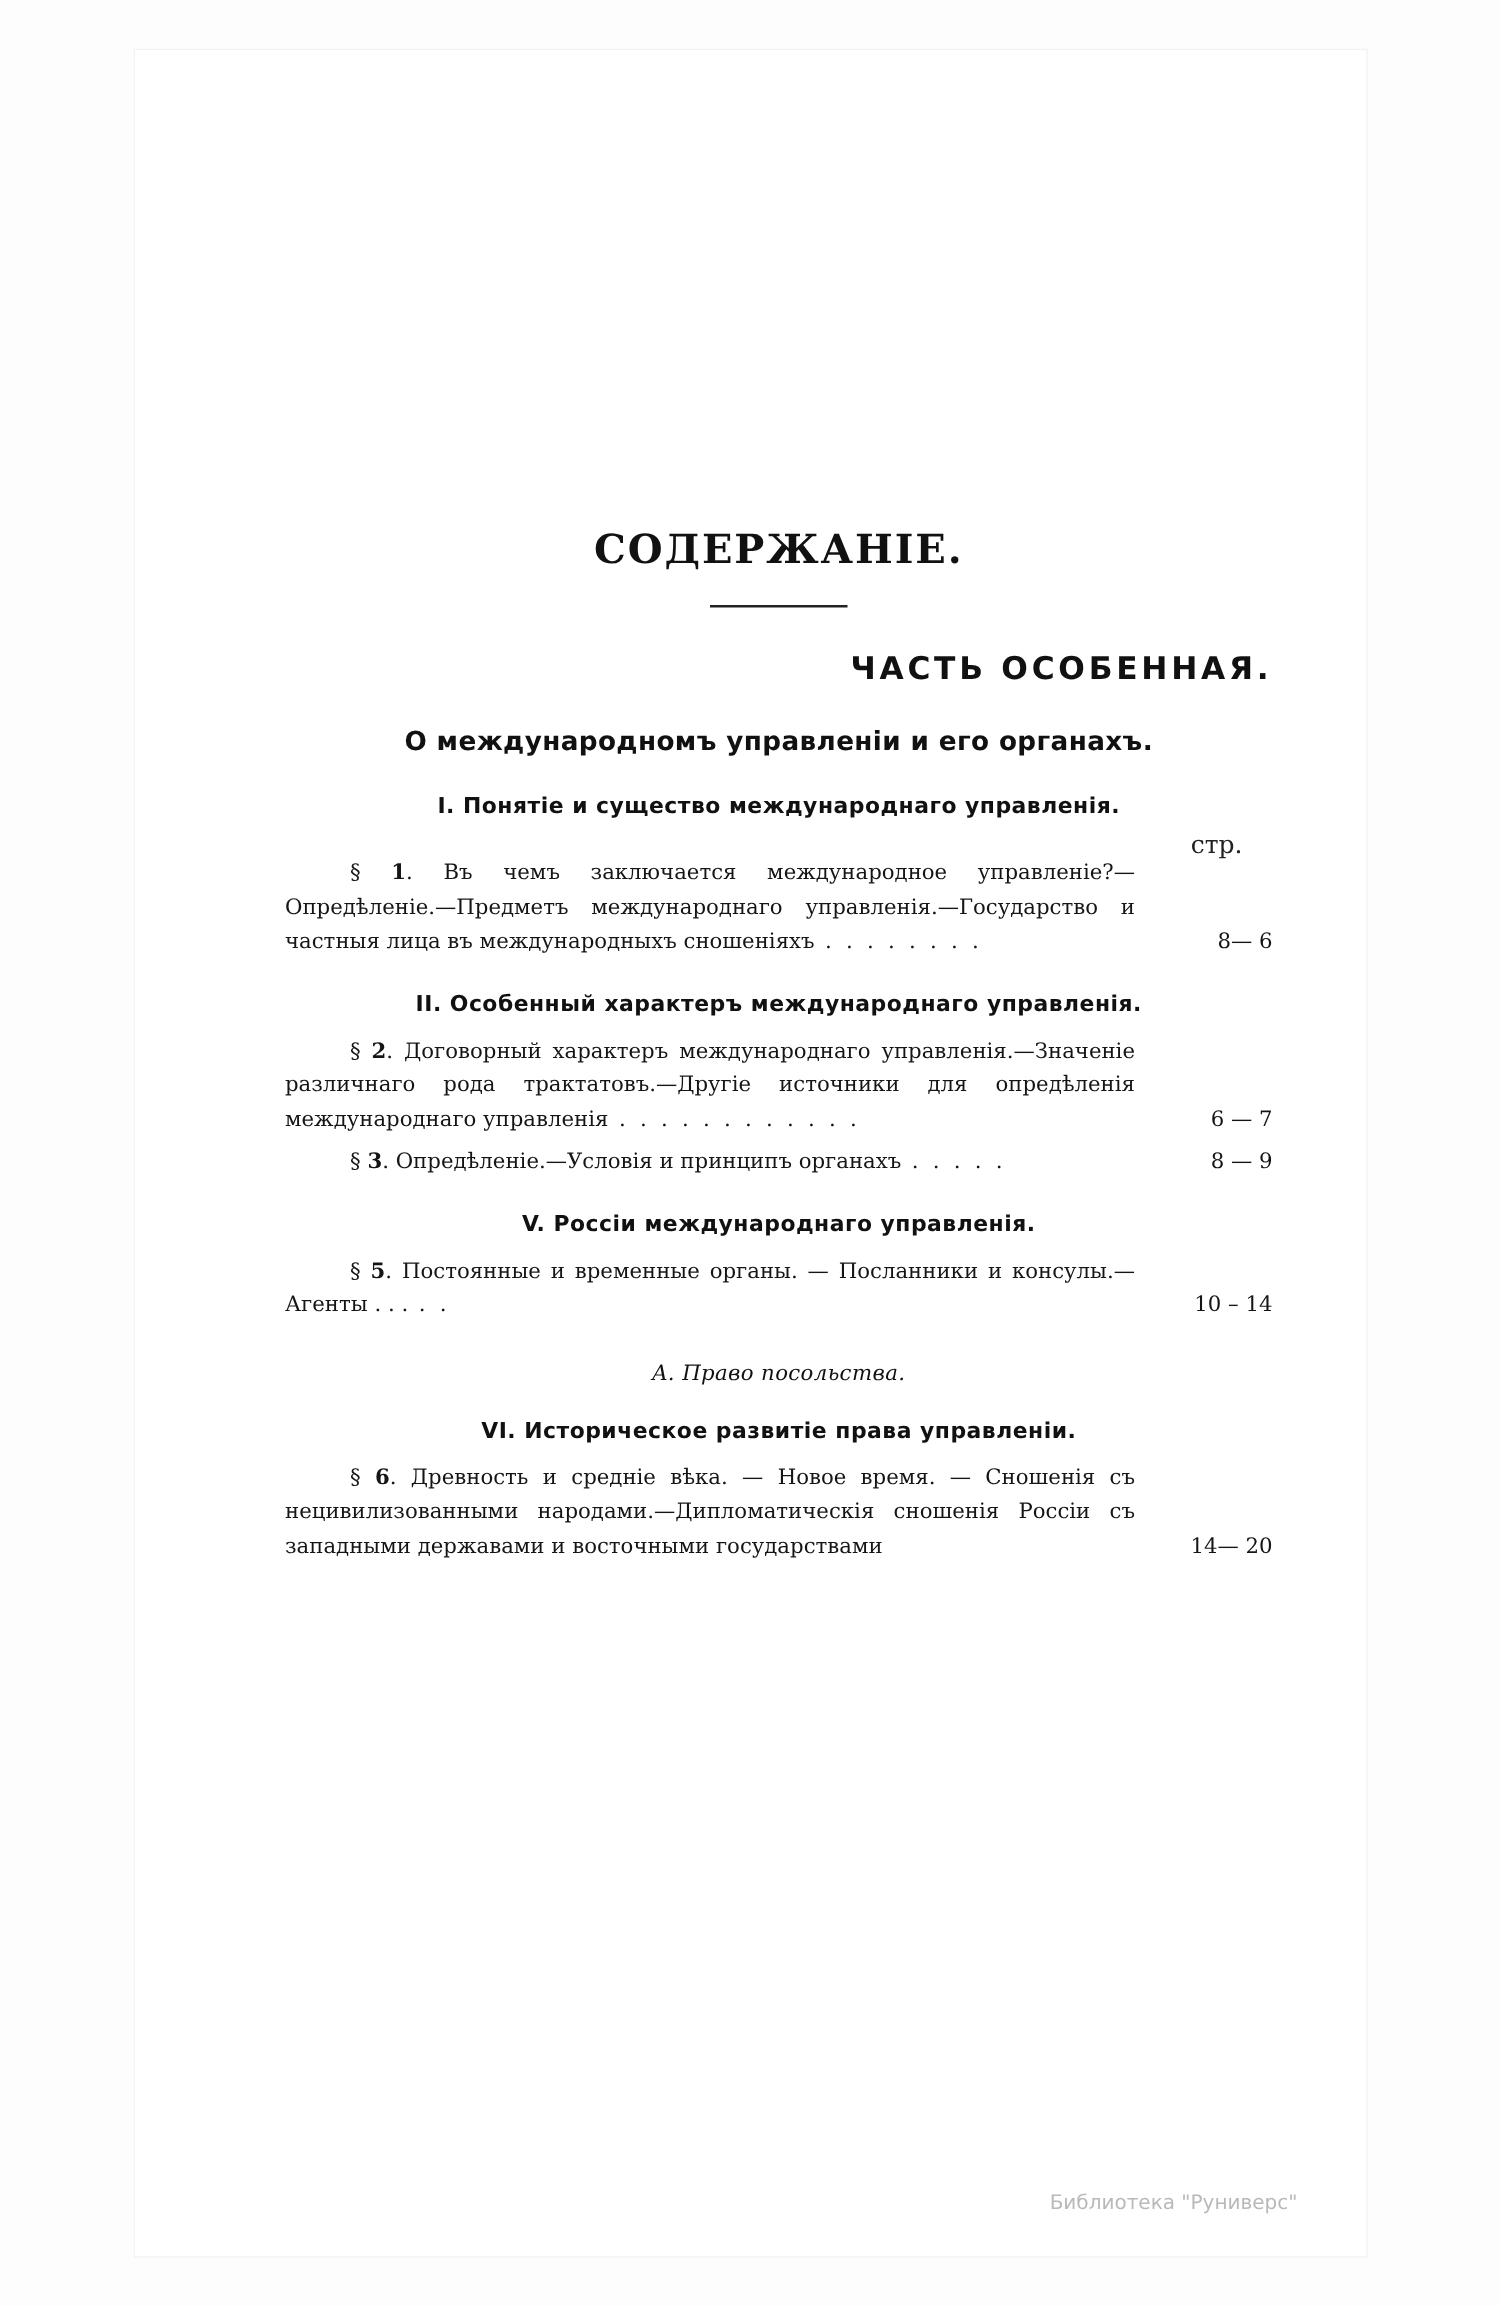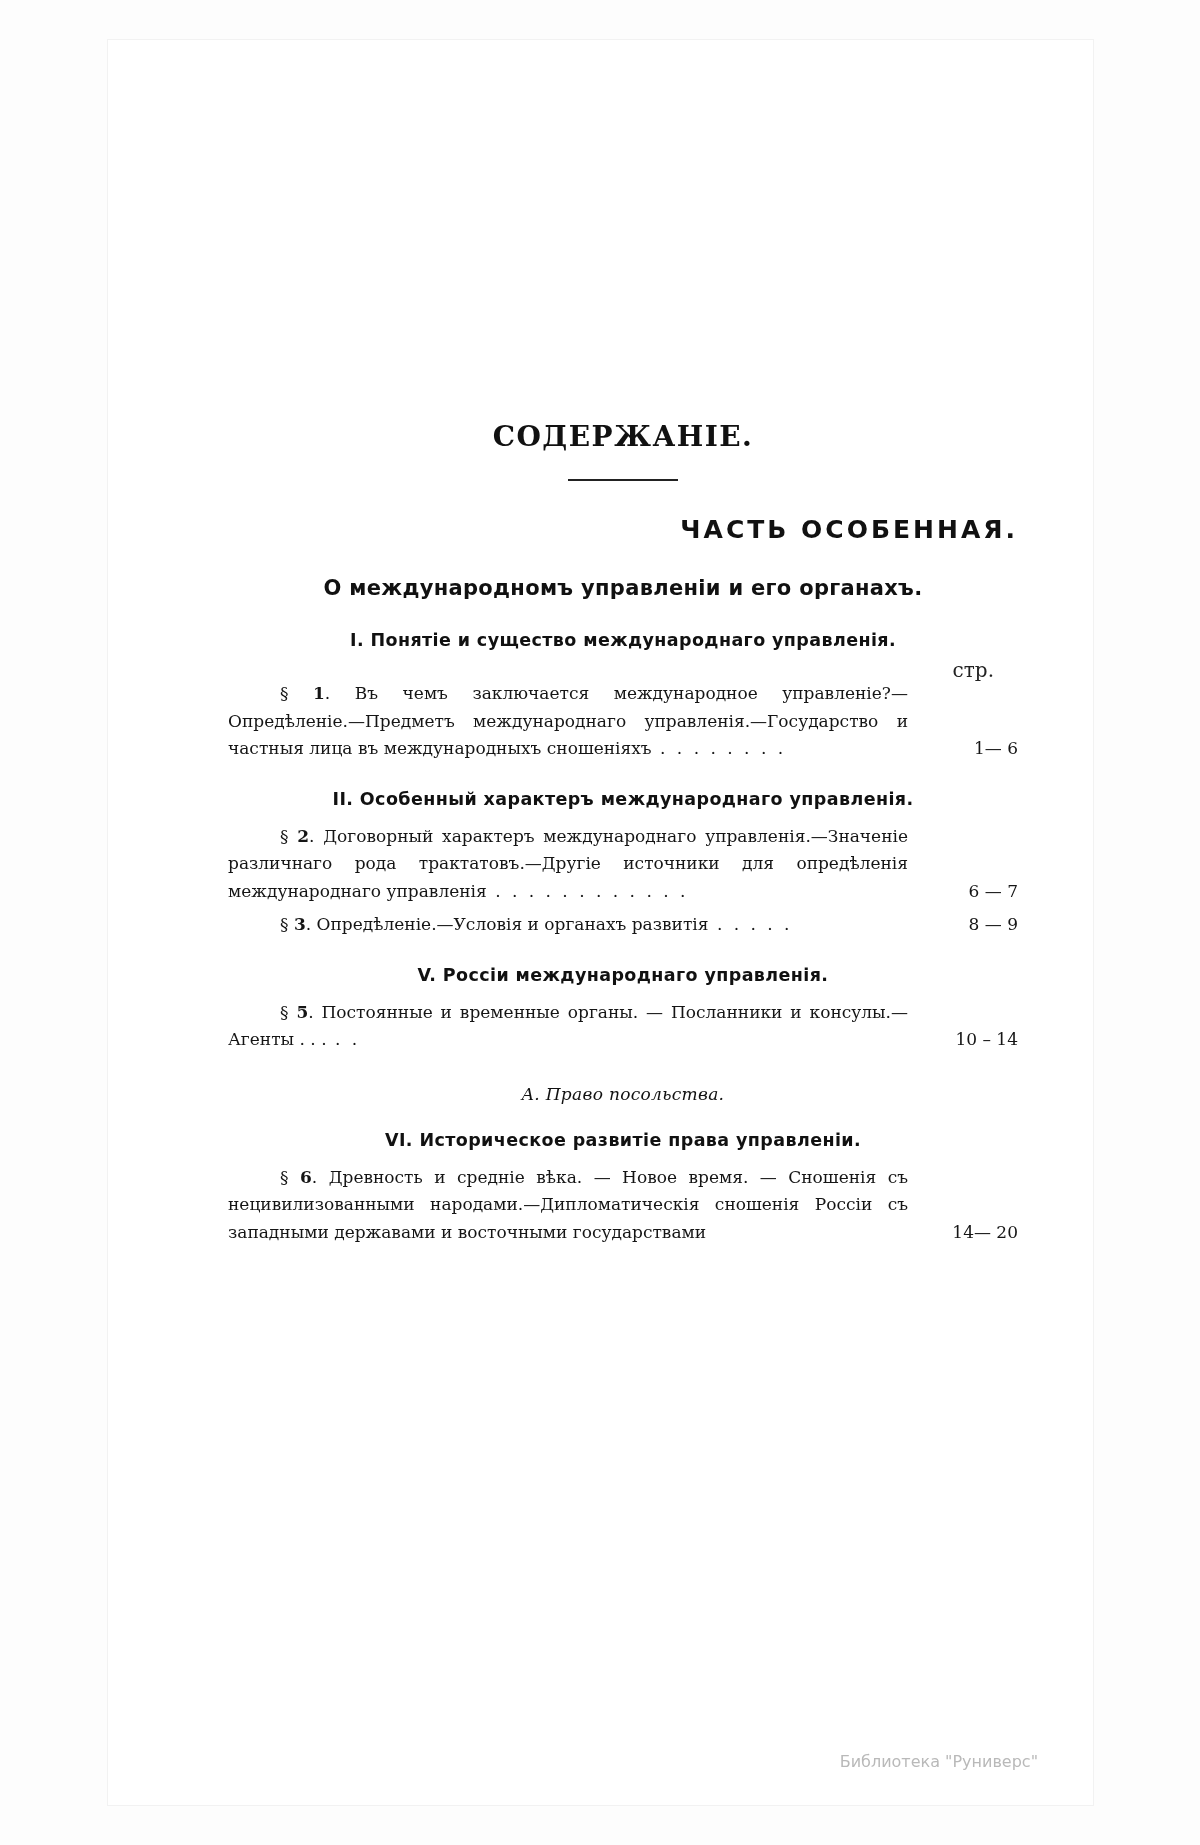--- a/index.html
+++ b/index.html
@@ -32,21 +32,21 @@
     box-shadow: 0 0 0 1px #f2f2f2;
   }
   .content {
     position: absolute;
     left: 120px;
     top: 380px;
     width: 790px;
   }
   .doc-title {
     text-align: center;
-    font-size: 28px;
+    font-size: 32px;
     letter-spacing: 1.5px;
     font-weight: 700;
     font-family: "DejaVu Serif", serif;
     color: #111;
   }
   .rule {
     width: 110px;
     height: 2px;
     background: #222;
     margin: 26px auto 34px auto;
@@ -165,31 +165,31 @@
 
       <div class="part-title">ЧАСТЬ ОСОБЕННАЯ.</div>
       <div class="chapter-subtitle">О международномъ управленіи и его органахъ.</div>
 
       <div class="section-head">I. Понятіе и существо международнаго управленія.</div>
       <div class="col-head">
         <span>стр.</span>
       </div>
       <div class="entry">
         <span class="para-ind"></span><span class="sect">§</span>&nbsp;<span class="snum">1</span><span>. Въ чемъ заключается международное управленіе?—Опредѣленіе.—Предметъ международнаго управленія.—Государство и частныя лица въ международныхъ сношеніяхъ</span><span class="leader"> . . . . . . . . </span>
-        <span class="pages">1— 6</span>
+        <span class="pages">8— 6</span>
       </div>
 
       <div class="section-head">II. Особенный характеръ международнаго управленія.</div>
       <div class="entry">
         <span class="para-ind"></span><span class="sect">§</span>&nbsp;<span class="snum">2</span><span>. Договорный характеръ международнаго управленія.—Значеніе различнаго рода трактатовъ.—Другіе источники для опредѣленія международнаго управленія</span><span class="leader"> . . . . . . . . . . . . </span>
         <span class="pages">6 — 7</span>
       </div>
 
       <div class="entry">
-        <span class="para-ind"></span><span class="sect">§</span>&nbsp;<span class="snum">3</span><span>. Опредѣленіе.—Условія и органахъ развитія</span><span class="leader"> . . . . . </span>
+        <span class="para-ind"></span><span class="sect">§</span>&nbsp;<span class="snum">3</span><span>. Опредѣленіе.—Условія и принципъ органахъ</span><span class="leader"> . . . . . </span>
         <span class="pages">8 — 9</span>
       </div>
 
 
       <div class="section-head">V. Россіи международнаго управленія.</div>
       <div class="entry">
         <span class="para-ind"></span><span class="sect">§</span>&nbsp;<span class="snum">5</span><span>. Постоянные и временные органы. — Посланники и консулы.—Агенты . . .</span><span class="leader">                                    . . </span>
         <span class="pages">10 – 14</span>
       </div>
 

